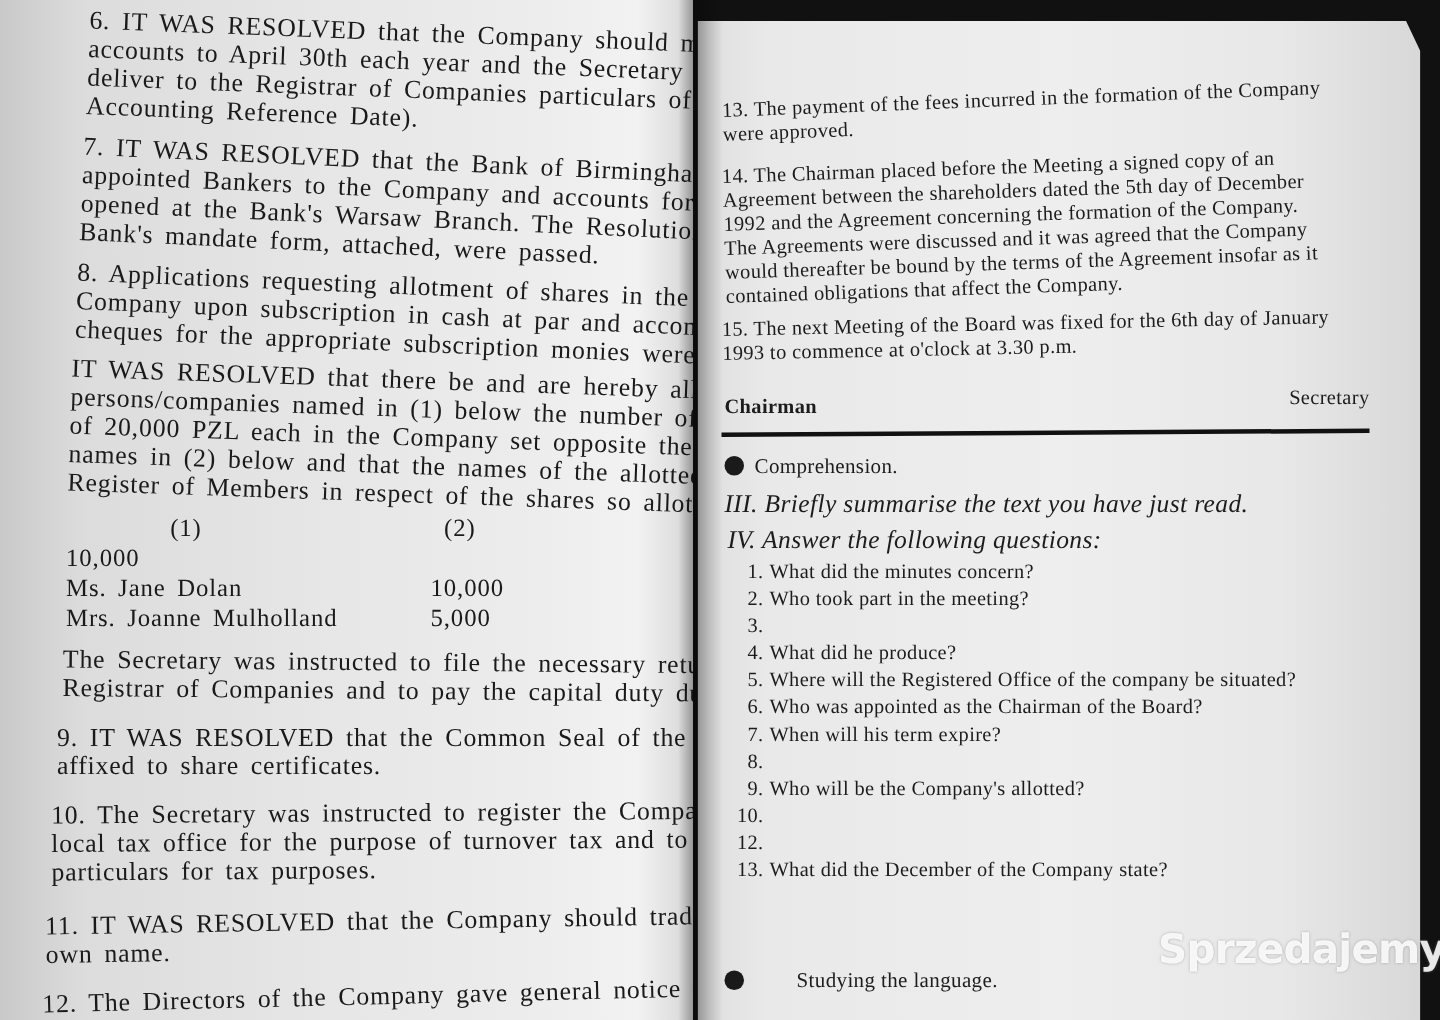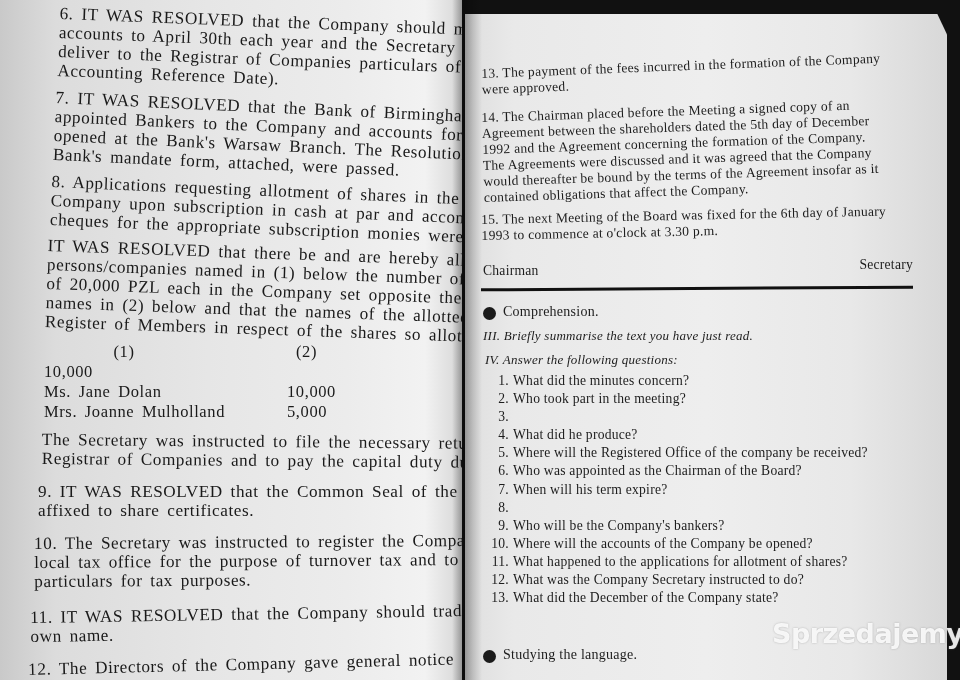--- a/index.html
+++ b/index.html
@@ -104,36 +104,36 @@
       left: 0;
       width: 432px;
       height: 3px;
       background: #111;
       transform: rotate(-0.35deg);
     }
     .section {
       position: absolute;
       left: 2px;
       display: flex;
-      align-items: flex-end;
+      align-items: flex-start;
       font-size: 14px;
     }
     .bullet {
       width: 13px;
       height: 13px;
       border-radius: 50%;
       background: #1a1a1a;
       margin-right: 7px;
       display: inline-block;
     }
     .task {
       position: absolute;
       left: 2px;
       font-style: italic;
-      font-size: 13px;
+      font-size: 17px;
     }
     .qlist {
       position: absolute;
       left: 8px;
       font-size: 13.6px;
       line-height: 18.1px;
     }
     .qlist .q { display: flex; white-space: nowrap; }
     .qlist .qn { width: 20px; text-align: right; margin-right: 4px; }
 
@@ -252,21 +252,21 @@
         <span class="l">would thereafter be bound by the terms of the Agreement insofar as it</span>
         <span class="l">contained obligations that affect the Company.</span>
       </div>
 
       <div class="rp" style="top:198px; transform:rotate(-1.2deg); transform-origin:left top;">
         <span class="l">15. The next Meeting of the Board was fixed for the 6th day of January</span>
         <span class="l">1993 to commence at o'clock at 3.30 p.m.</span>
       </div>
 
       <div class="sig" style="top:243px;">
-        <span style="margin-top:6px;">Chairman</span>
+        <span style="margin-top:6px;font-weight:bold;">Chairman</span>
         <span>Secretary</span>
       </div>
 
       <div class="rule" style="top:273px;"></div>
 
       <div class="section" style="top:290px;">
         <span class="bullet"></span>
         <span>Comprehension.</span>
       </div>
 
@@ -284,56 +284,50 @@
           </div>
         <div class="q">
             <span class="qn">3.</span>
           </div>
         <div class="q">
             <span class="qn">4.</span>
             <span>What did he produce?</span>
           </div>
         <div class="q">
             <span class="qn">5.</span>
-            <span>Where will the Registered Office of the company be received?</span>
+            <span>Where will the Registered Office of the company be situated?</span>
           </div>
         <div class="q">
             <span class="qn">6.</span>
             <span>Who was appointed as the Chairman of the Board?</span>
           </div>
         <div class="q">
             <span class="qn">7.</span>
             <span>When will his term expire?</span>
           </div>
         <div class="q">
             <span class="qn">8.</span>
           </div>
         <div class="q">
             <span class="qn">9.</span>
-            <span>Who will be the Company's bankers?</span>
+            <span>Who will be the Company's allotted?</span>
           </div>
         <div class="q">
             <span class="qn">10.</span>
-            <span>Where will the accounts of the Company be opened?</span>
-          </div>
-        <div class="q">
-            <span class="qn">11.</span>
-            <span>What happened to the applications for allotment of shares?</span>
           </div>
         <div class="q">
             <span class="qn">12.</span>
-            <span>What was the Company Secretary instructed to do?</span>
           </div>
         <div class="q">
             <span class="qn">13.</span>
             <span>What did the December of the Company state?</span>
           </div>
       </div>
 
-      <div class="section" style="top:633px;">
+      <div class="section" style="top:633px;gap:28px;">
         <span class="bullet"></span>
         <span>Studying the language.</span>
       </div>
     </div>
   </div>
 
   <div class="watermark">
     <span>Sprzedajemy</span>
 
   </div>

